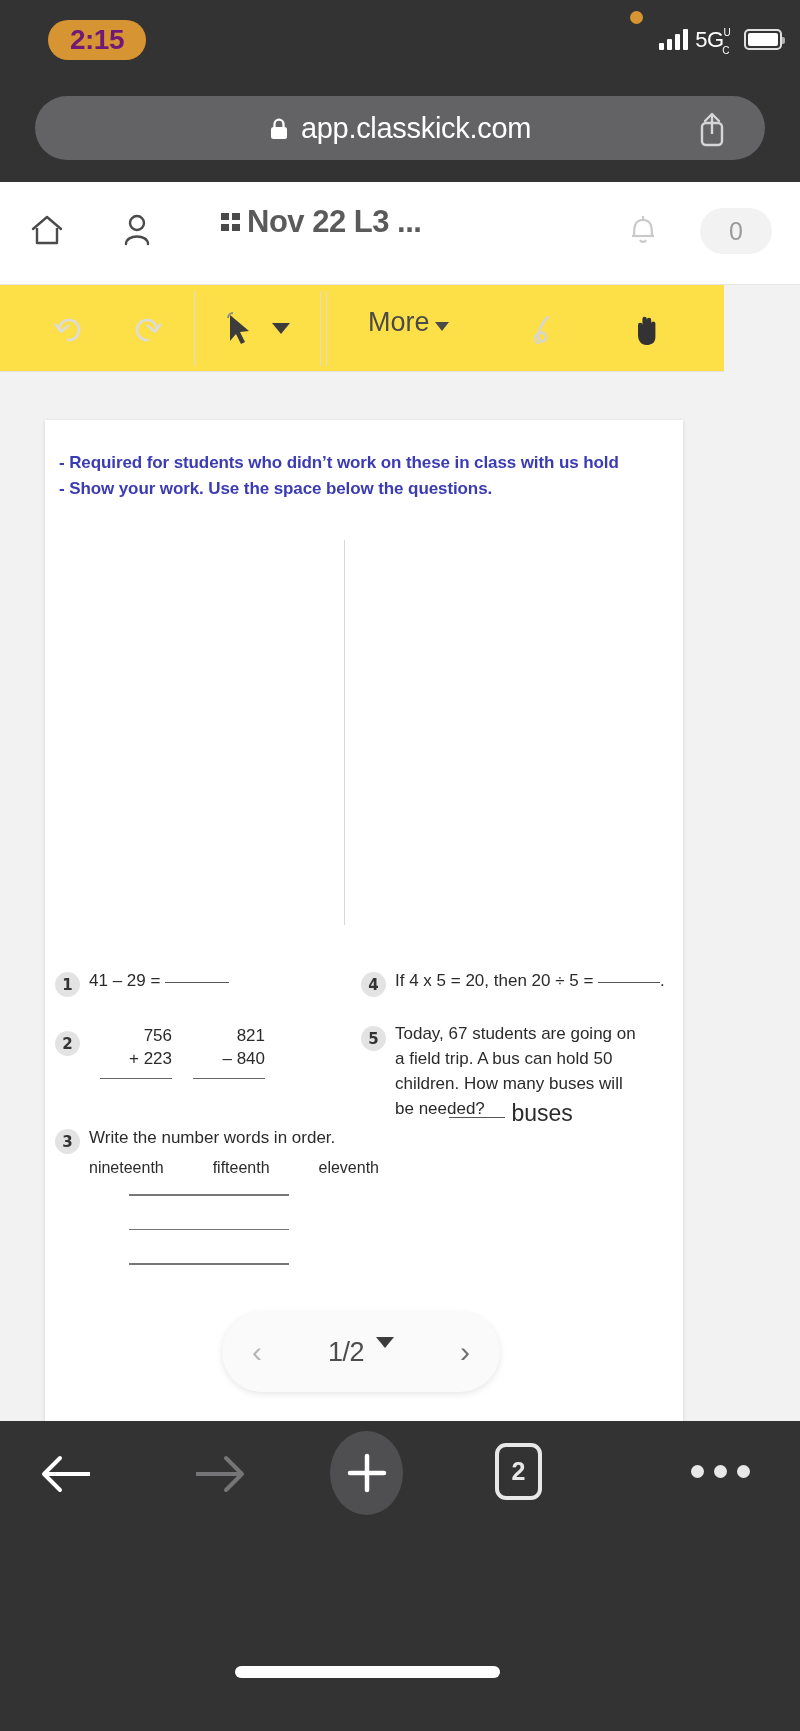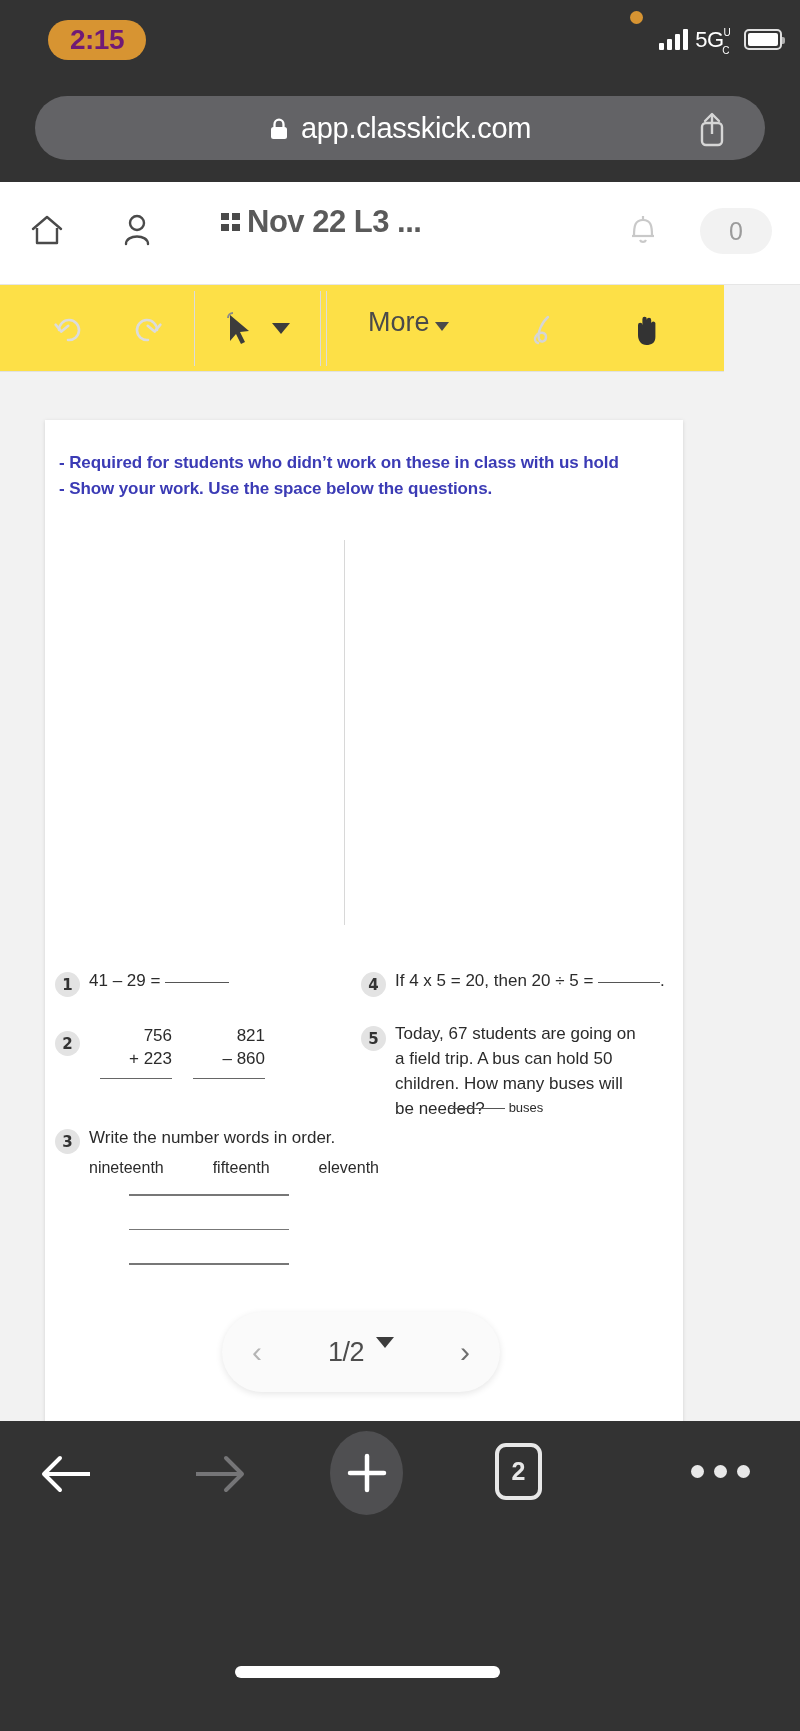--- a/index.html
+++ b/index.html
@@ -317,21 +317,21 @@
     left: 350px; top: 601px;
     width: 250px;
     color: #2b2b2b;
     font-size: 17px;
     line-height: 25px;
     white-space: normal;
   }
   .p5-ans {
     position: absolute;
     left: 404px; top: 680px;
-    font-size: 13px;
+    font-size: 23px;
     color: #2b2b2b;
   }
 
   
   .pager {
     position: absolute;
     left: 222px; top: 1312px;
     width: 278px; height: 80px;
     background: #fafafa;
     border-radius: 40px;
@@ -531,21 +531,21 @@
         <span>41 – 29 = </span><span class="blankline" style="width:64px;"></span>
       </div>
 
       <div class="qnum p2-num">2</div>
       <div class="stack p2-a">
         <div class="row1">756</div>
         <div class="row2">+ 223</div>
       </div>
       <div class="stack p2-b">
         <div class="row1">821</div>
-        <div class="row2">– 860</div>
+        <div class="row2">– 840</div>
       </div>
 
       <div class="qnum p3-num">3</div>
       <div class="qtext p3-text">Write the number words in order.</div>
       <div class="p3-words">
         <span>nineteenth</span>
         <span>fifteenth</span>
         <span>eleventh</span>
       </div>
       <div class="p3-lines">

